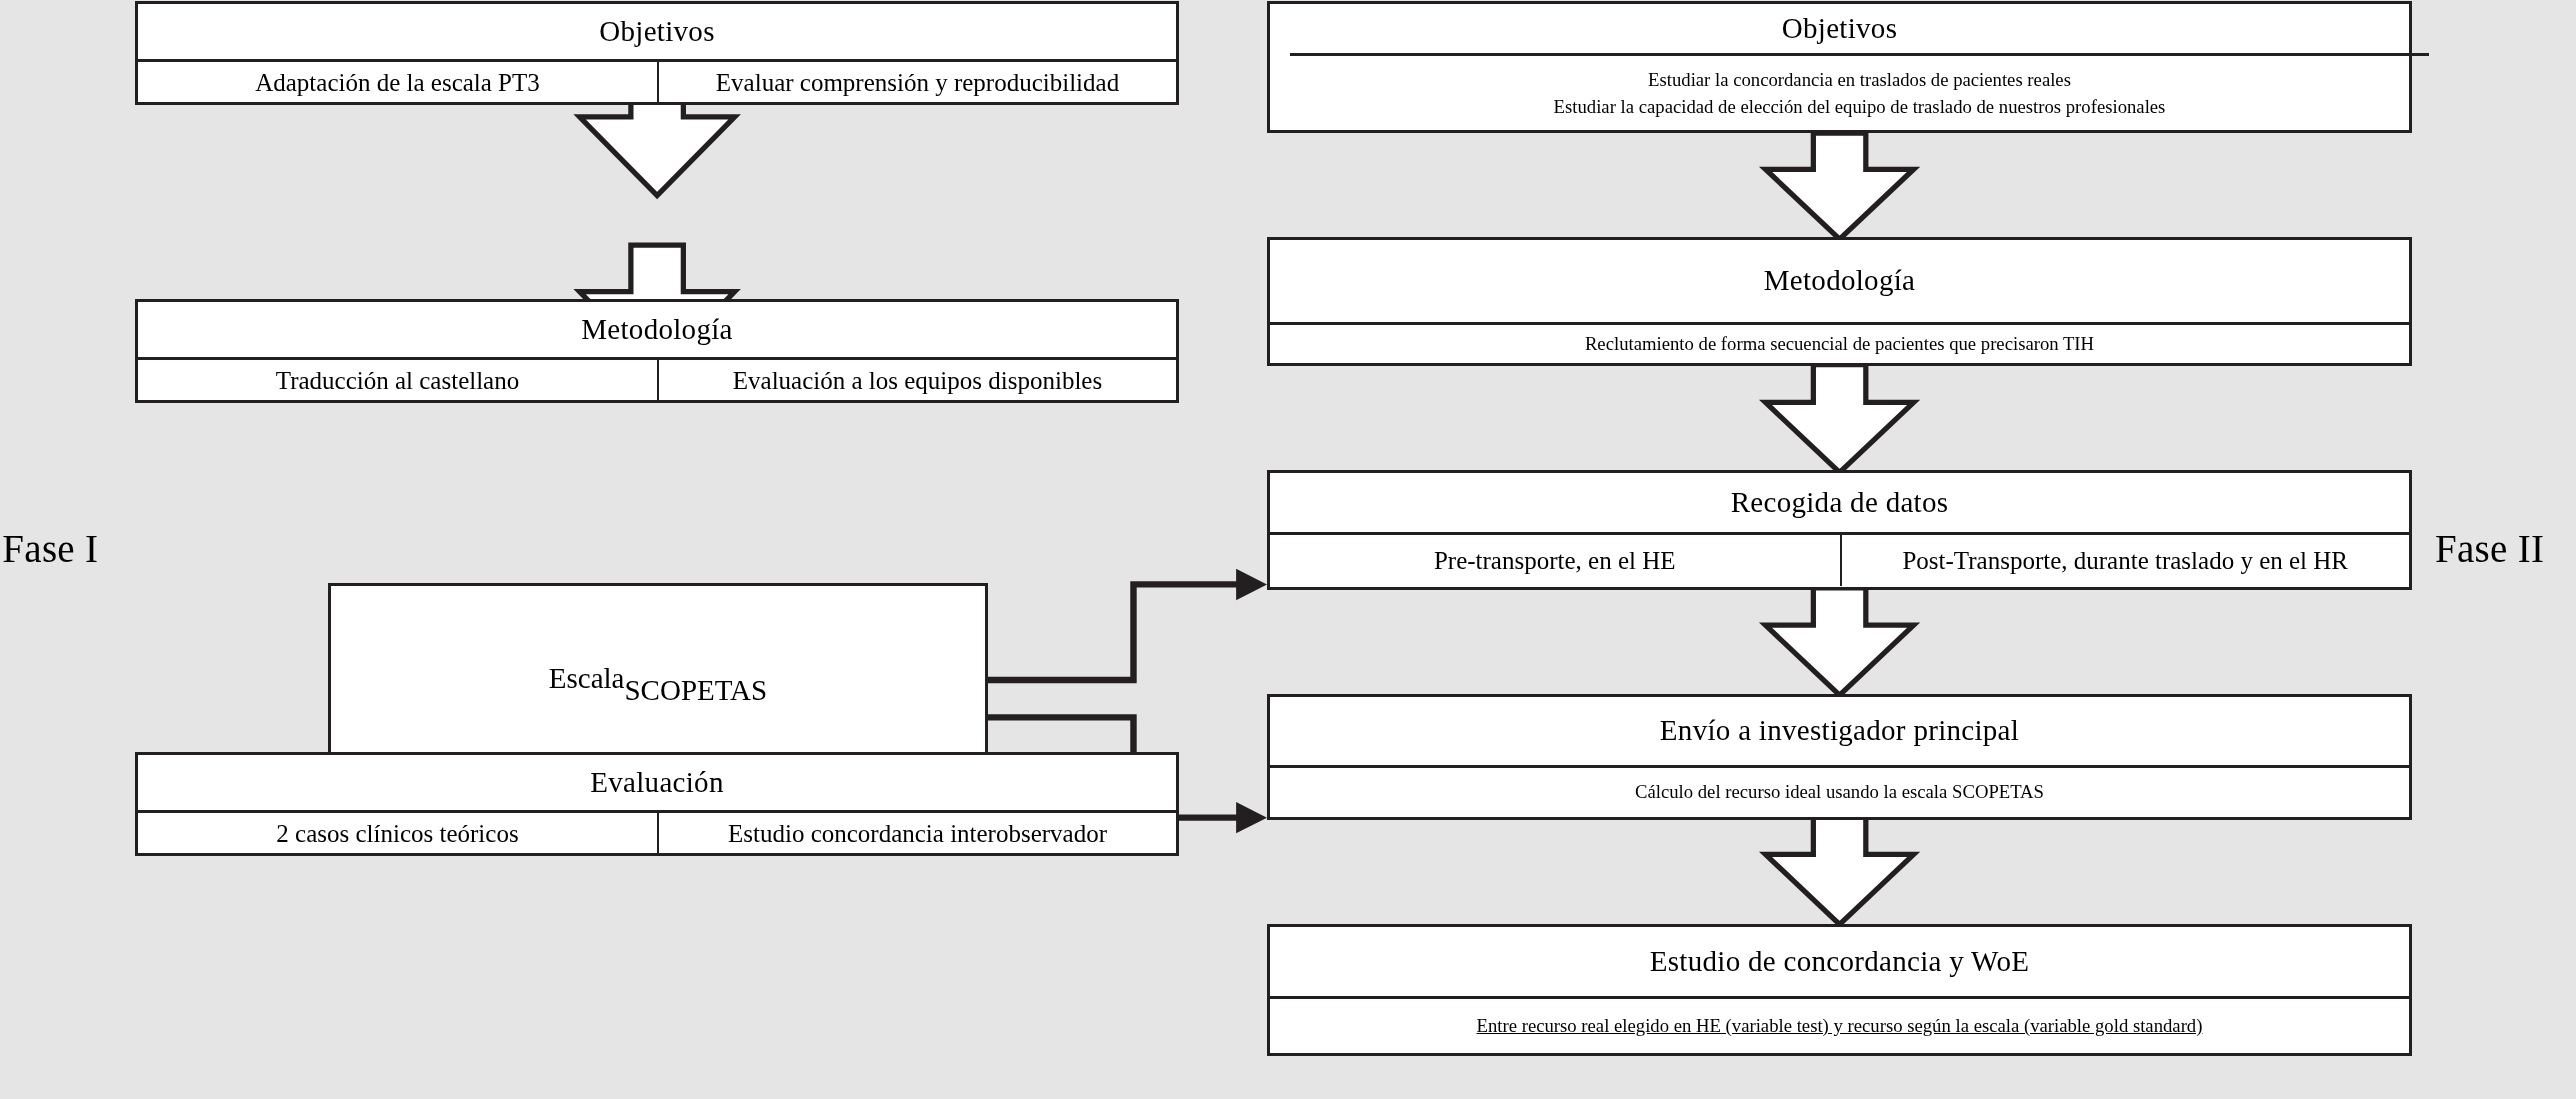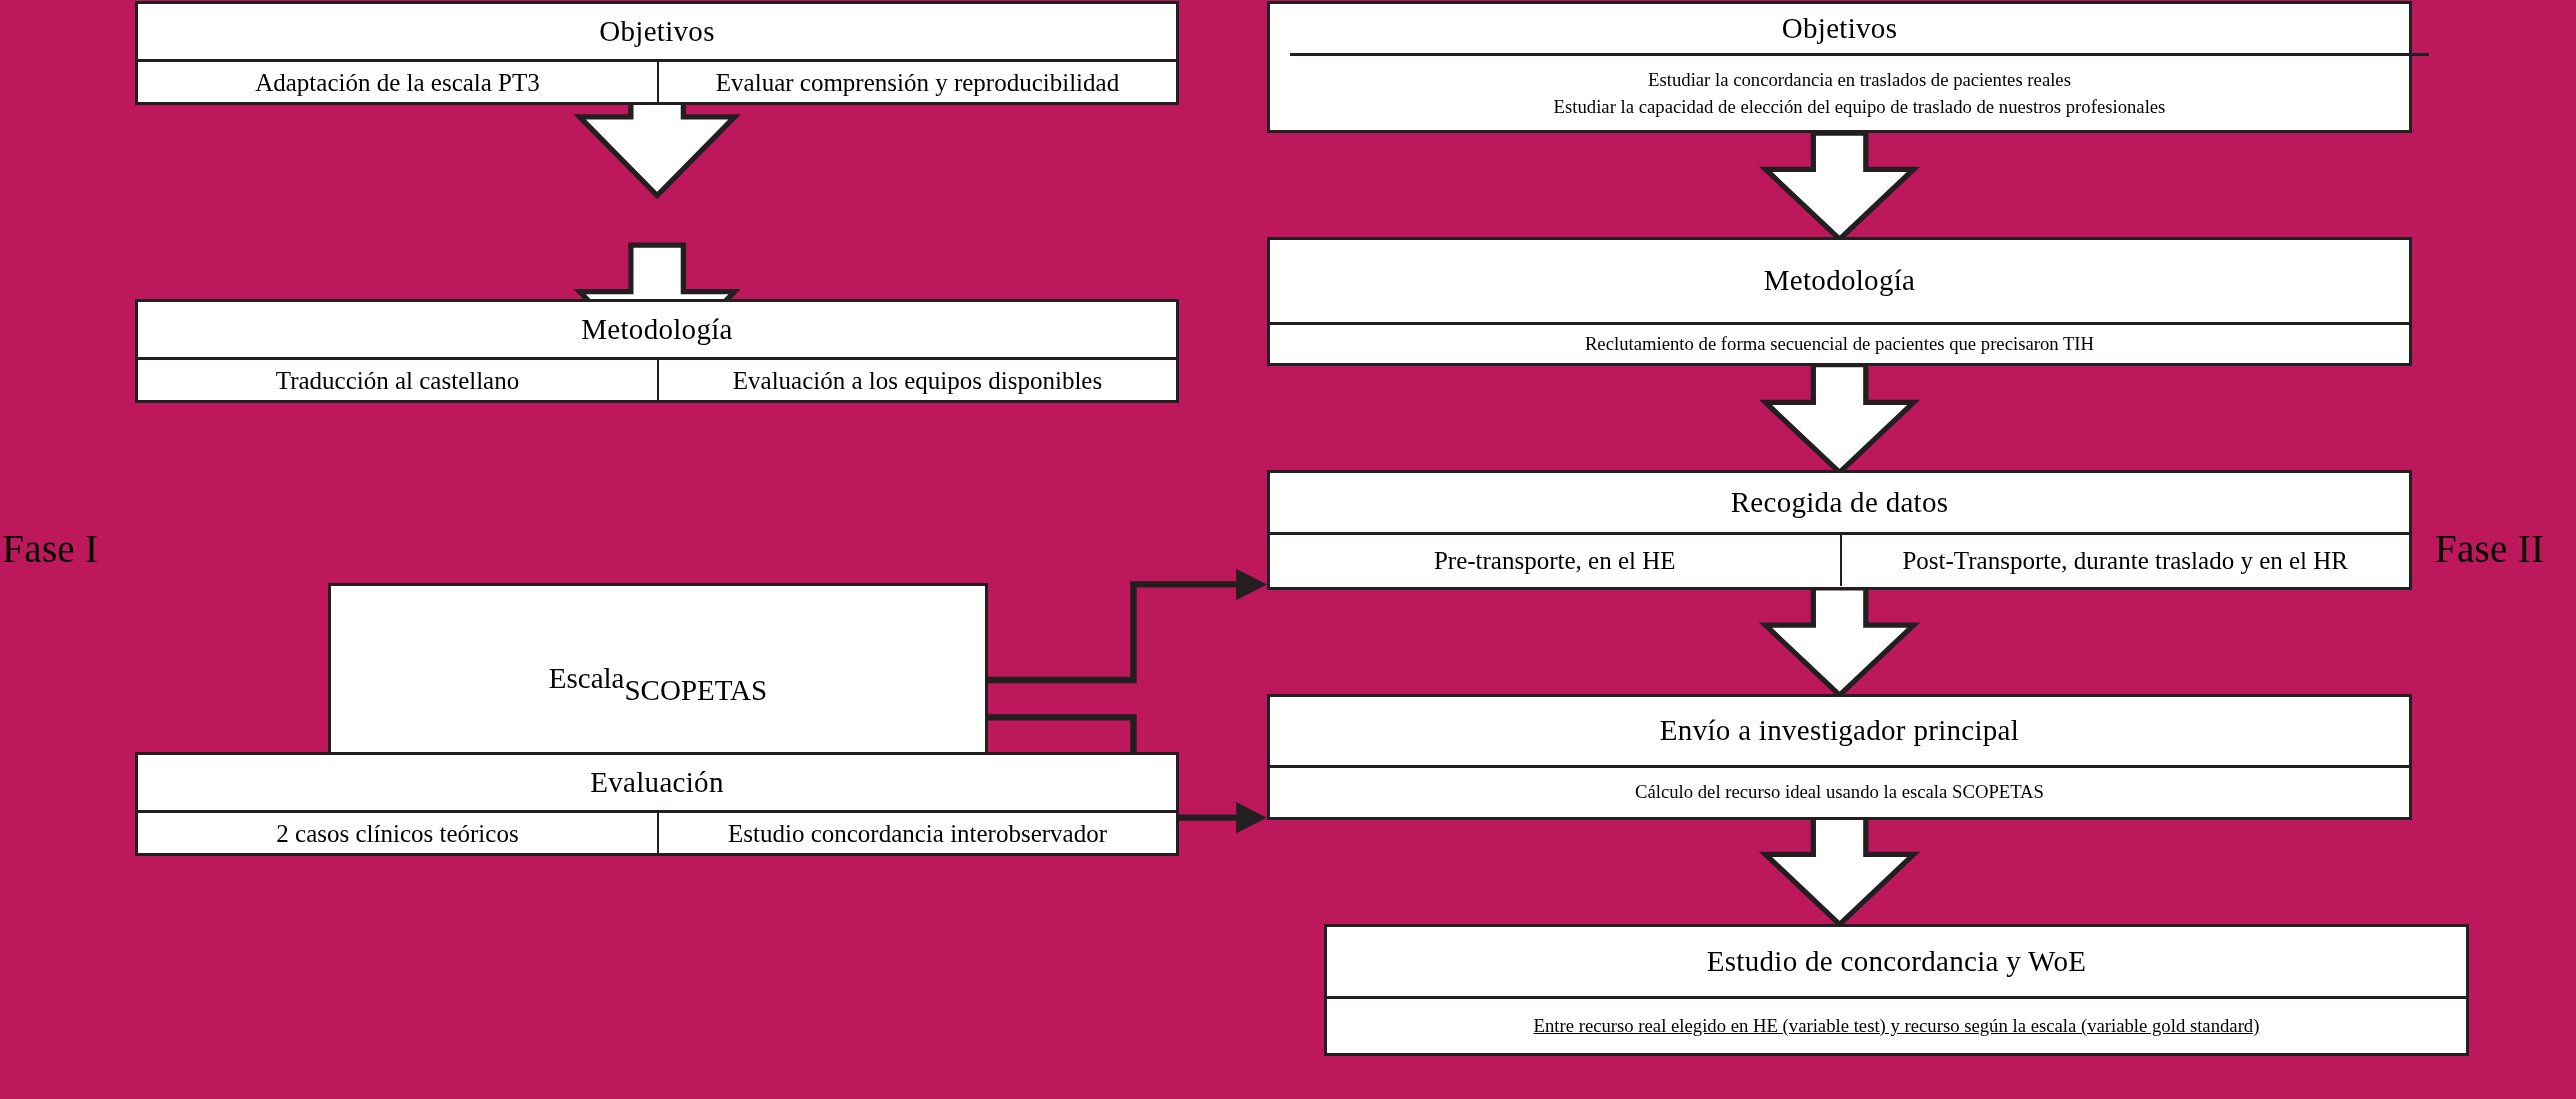--- a/index.html
+++ b/index.html
@@ -8,21 +8,21 @@
     background: #ffffff;
   }
   body {
     font-family: "Liberation Serif", "DejaVu Serif", serif;
     color: #000000;
   }
   #canvas {
     position: relative;
     width: 2576px;
     height: 1100px;
-    background: #be185d;
+    background: #e5e5e5;
     overflow: hidden;
   }
   
   .box {
     position: absolute;
     box-sizing: border-box;
     border: 3.5px solid #231f20;
     background: #ffffff;
   }
   .box-title {
@@ -194,21 +194,21 @@
     </div>
   </div>
 
   <div class="box" style="left:1267px; top:694px; width:1145px; height:126px;">
     <div class="box-title" style="height:68px;">Envío a investigador principal</div>
     <div class="box-sub" style="height:51px;">
       <div class="line">Cálculo del recurso ideal usando la escala SCOPETAS</div>
     </div>
   </div>
 
-  <div class="box" style="left:1324px; top:924px; width:1145px; height:132px;">
+  <div class="box" style="left:1267px; top:924px; width:1145px; height:132px;">
     <div class="box-title" style="height:69px;">Estudio de concordancia y WoE</div>
     <div class="box-sub" style="height:56px;text-decoration:underline;">
       <div class="line">Entre recurso real elegido en HE (variable test) y recurso según la escala (variable gold standard)</div>
     </div>
   </div>
 
   <div class="phase-label" style="left:2435px; top:526px;">Fase II</div>
 
 </div>
 

